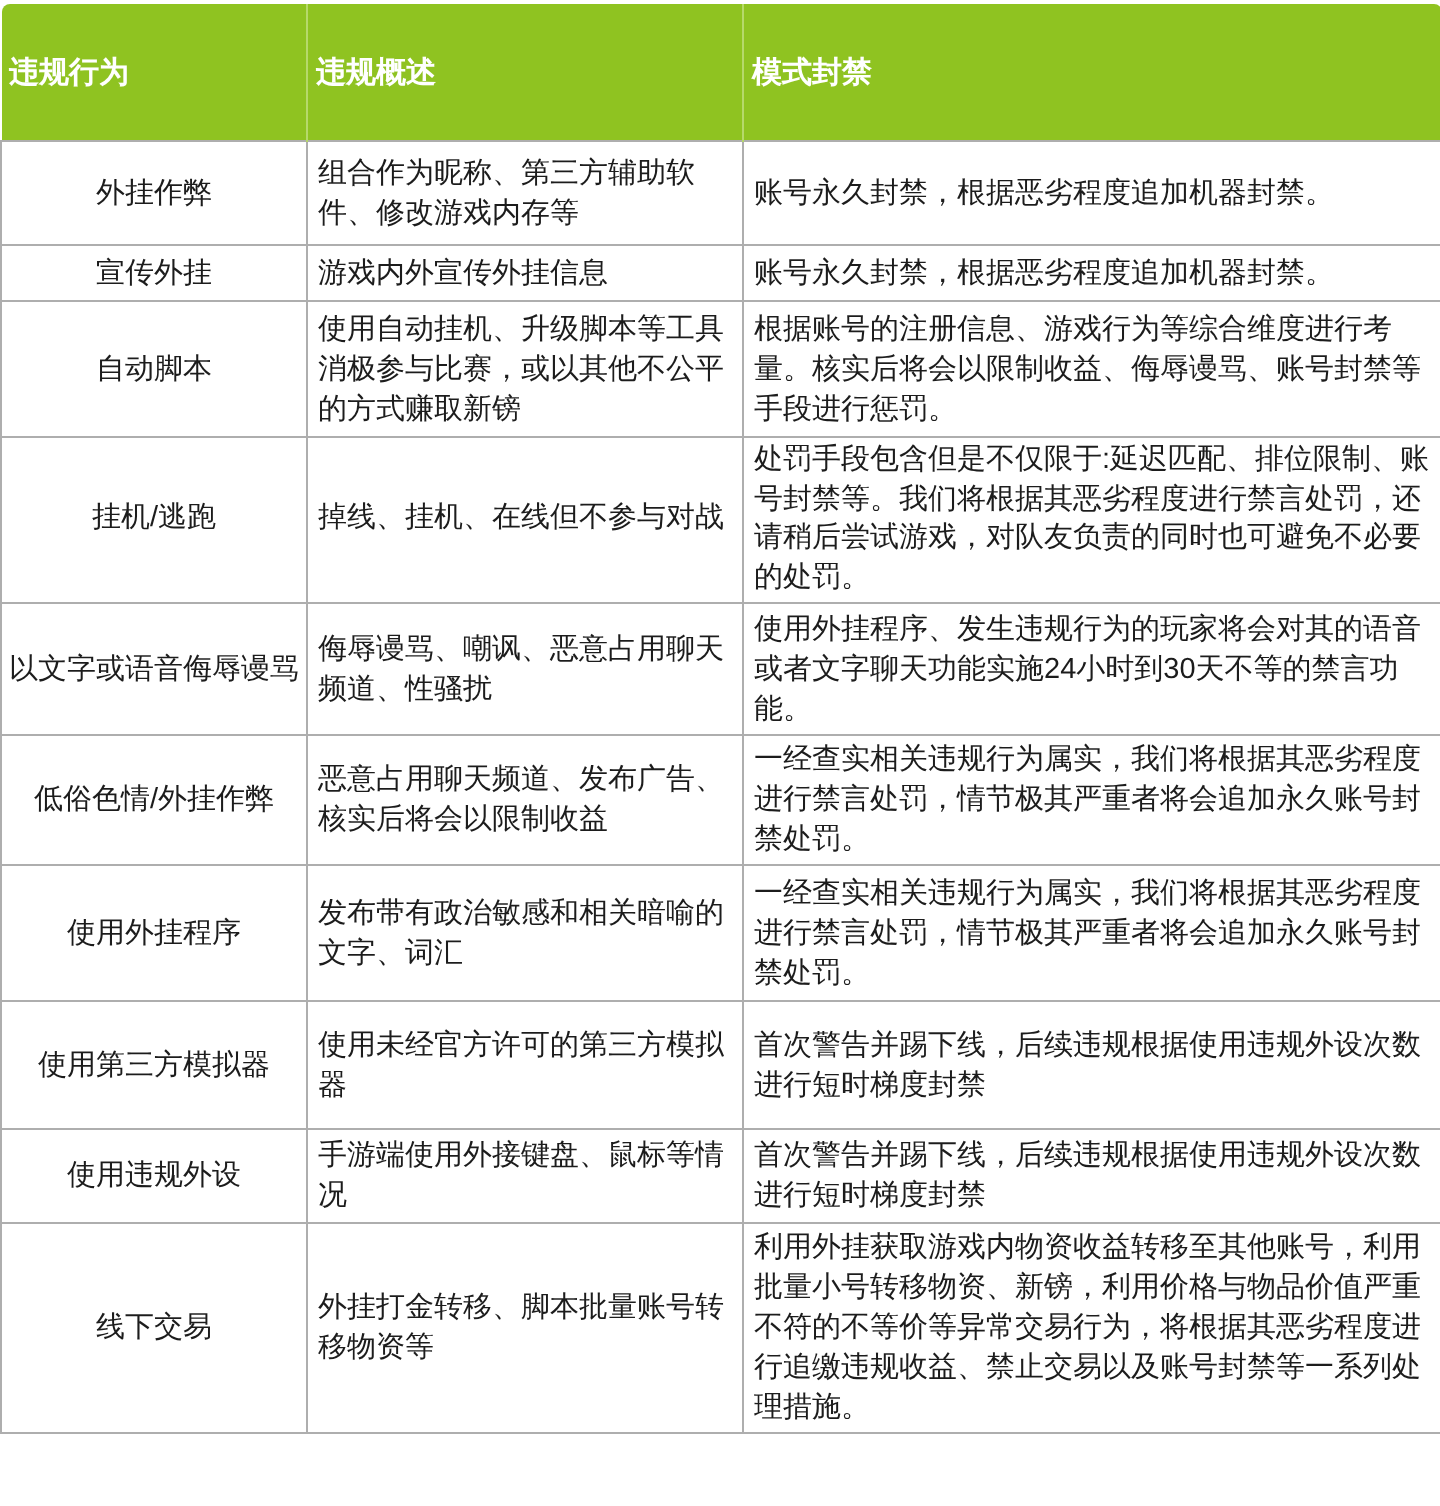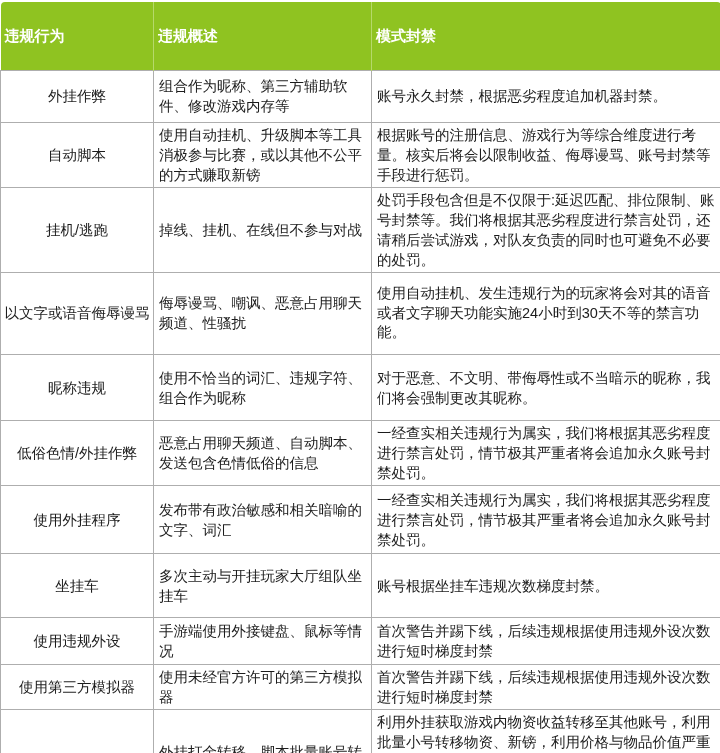--- a/index.html
+++ b/index.html
@@ -47,21 +47,21 @@
     vertical-align:middle;
     padding:2px 3px 2px 5px;
     word-break:break-all;
     overflow:hidden;
   }
   tbody td.behavior{
     text-align:center;
     padding:2px 3px;
   }
   
-  tbody tr:nth-child(1){height:52px;font-family:Liberation Mono, monospace;}
+  tbody tr:nth-child(1){height:52px;}
   tbody tr:nth-child(2){height:28px;}
   tbody tr:nth-child(3){height:68px;}
   tbody tr:nth-child(4){height:82px;}
   tbody tr:nth-child(5){height:66px;}
   tbody tr:nth-child(6){height:45px;}
   tbody tr:nth-child(7){height:68px;}
   tbody tr:nth-child(8){height:64px;}
   tbody tr:nth-child(9){height:47px;}
   tbody tr:nth-child(10){height:44px;}
   tbody tr:nth-child(11){height:48px;}
@@ -85,62 +85,57 @@
       <th>模式封禁</th>
     </tr>
   </thead>
   <tbody>
     <tr>
       <td class="behavior">外挂作弊</td>
       <td>组合作为昵称、第三方辅助软件、修改游戏内存等</td>
       <td>账号永久封禁，根据恶劣程度追加机器封禁。</td>
     </tr>
     <tr>
+      <td class="behavior">宣传外挂</td>
+      <td>游戏内外宣传外挂信息</td>
+      <td>账号永久封禁，根据恶劣程度追加机器封禁。</td>
+    </tr>
+    <tr>
       <td class="behavior">自动脚本</td>
       <td>使用自动挂机、升级脚本等工具消极参与比赛，或以其他不公平的方式赚取新镑</td>
       <td>根据账号的注册信息、游戏行为等综合维度进行考量。核实后将会以限制收益、侮辱谩骂、账号封禁等手段进行惩罚。</td>
     </tr>
     <tr>
       <td class="behavior">挂机/逃跑</td>
       <td>掉线、挂机、在线但不参与对战</td>
       <td>处罚手段包含但是不仅限于:延迟匹配、排位限制、账号封禁等。我们将根据其恶劣程度进行禁言处罚，还请稍后尝试游戏，对队友负责的同时也可避免不必要的处罚。</td>
     </tr>
     <tr>
       <td class="behavior">以文字或语音侮辱谩骂</td>
       <td>侮辱谩骂、嘲讽、恶意占用聊天频道、性骚扰</td>
-      <td>使用自动挂机、发生违规行为的玩家将会对其的语音或者文字聊天功能实施24小时到30天不等的禁言功能。</td>
-    </tr>
-    <tr>
-      <td class="behavior">昵称违规</td>
-      <td>使用不恰当的词汇、违规字符、组合作为昵称</td>
-      <td>对于恶意、不文明、带侮辱性或不当暗示的昵称，我们将会强制更改其昵称。</td>
+      <td>使用外挂程序、发生违规行为的玩家将会对其的语音或者文字聊天功能实施24小时到30天不等的禁言功能。</td>
     </tr>
     <tr>
       <td class="behavior">低俗色情/外挂作弊</td>
-      <td>恶意占用聊天频道、自动脚本、发送包含色情低俗的信息</td>
+      <td>恶意占用聊天频道、发布广告、核实后将会以限制收益</td>
       <td>一经查实相关违规行为属实，我们将根据其恶劣程度进行禁言处罚，情节极其严重者将会追加永久账号封禁处罚。</td>
     </tr>
     <tr>
       <td class="behavior">使用外挂程序</td>
       <td>发布带有政治敏感和相关暗喻的文字、词汇</td>
       <td>一经查实相关违规行为属实，我们将根据其恶劣程度进行禁言处罚，情节极其严重者将会追加永久账号封禁处罚。</td>
     </tr>
     <tr>
-      <td class="behavior">坐挂车</td>
-      <td>多次主动与开挂玩家大厅组队坐挂车</td>
-      <td>账号根据坐挂车违规次数梯度封禁。</td>
+      <td class="behavior">使用第三方模拟器</td>
+      <td>使用未经官方许可的第三方模拟器</td>
+      <td>首次警告并踢下线，后续违规根据使用违规外设次数进行短时梯度封禁</td>
     </tr>
     <tr>
       <td class="behavior">使用违规外设</td>
       <td>手游端使用外接键盘、鼠标等情况</td>
-      <td>首次警告并踢下线，后续违规根据使用违规外设次数进行短时梯度封禁</td>
-    </tr>
-    <tr>
-      <td class="behavior">使用第三方模拟器</td>
-      <td>使用未经官方许可的第三方模拟器</td>
       <td>首次警告并踢下线，后续违规根据使用违规外设次数进行短时梯度封禁</td>
     </tr>
     <tr>
       <td class="behavior">线下交易</td>
       <td>外挂打金转移、脚本批量账号转移物资等</td>
       <td>利用外挂获取游戏内物资收益转移至其他账号，利用批量小号转移物资、新镑，利用价格与物品价值严重不符的不等价等异常交易行为，将根据其恶劣程度进行追缴违规收益、禁止交易以及账号封禁等一系列处理措施。</td>
     </tr>
   </tbody>
 </table>
 

